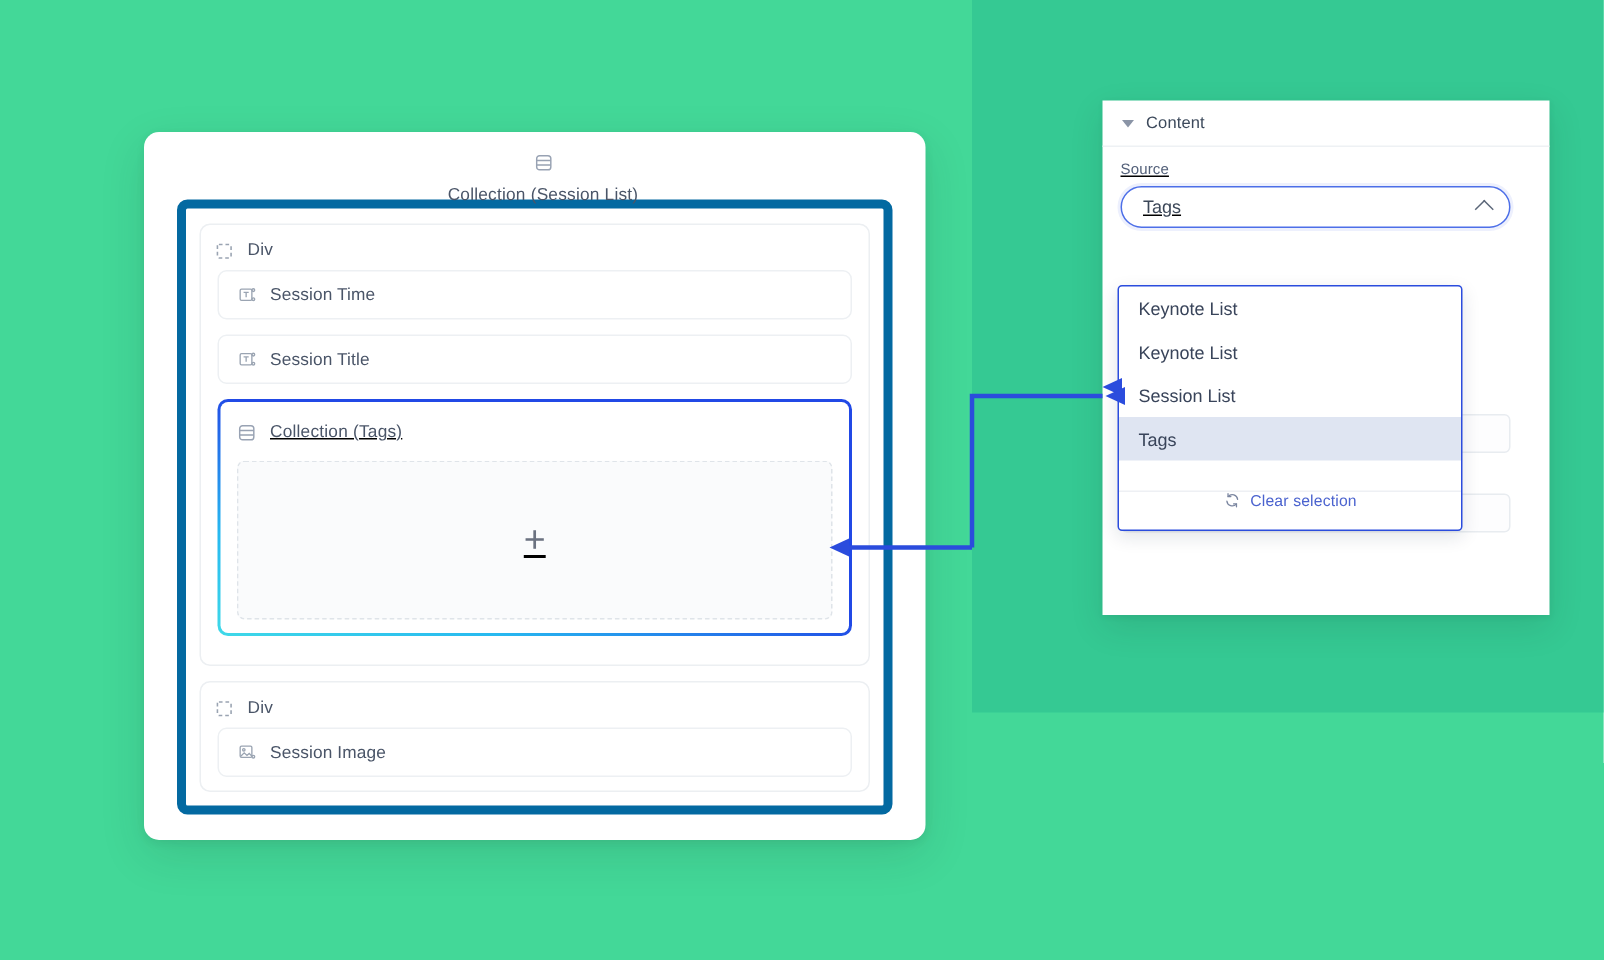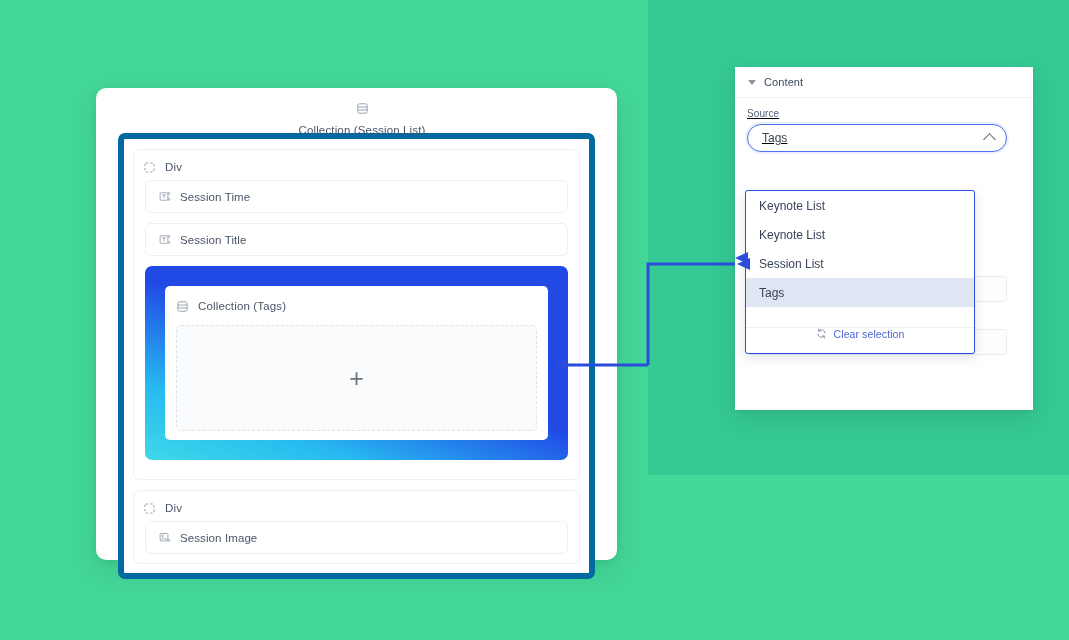--- a/index.html
+++ b/index.html
@@ -76,22 +76,23 @@
     font-size: 11.5px;
     color: #4a5568;
     letter-spacing: .1px;
   }
 
   
   #collection-tags-wrap {
     position: relative;
     margin: 0 11px 10px 11px;
     border-radius: 7px;
-    padding: 20px;
+    padding: 2px;
     background: linear-gradient(200deg, #2149e6 0%, #2149e6 48%, #27b9f0 78%, #3fd9e8 100%);
+    text-decoration: underline;
   }
   #collection-tags {
     background: #fff;
     border-radius: 5px;
     padding: 7px 0 9px 0;
   }
   #collection-tags > .row-head { padding-left: 11px; }
   #tags-dropzone {
     margin: 6px 11px 0 11px;
     height: 106px;

